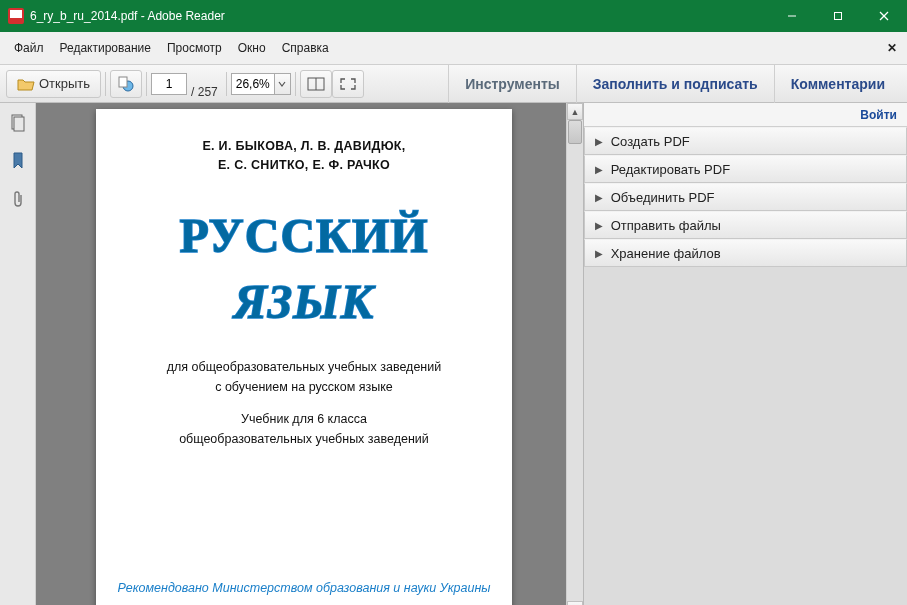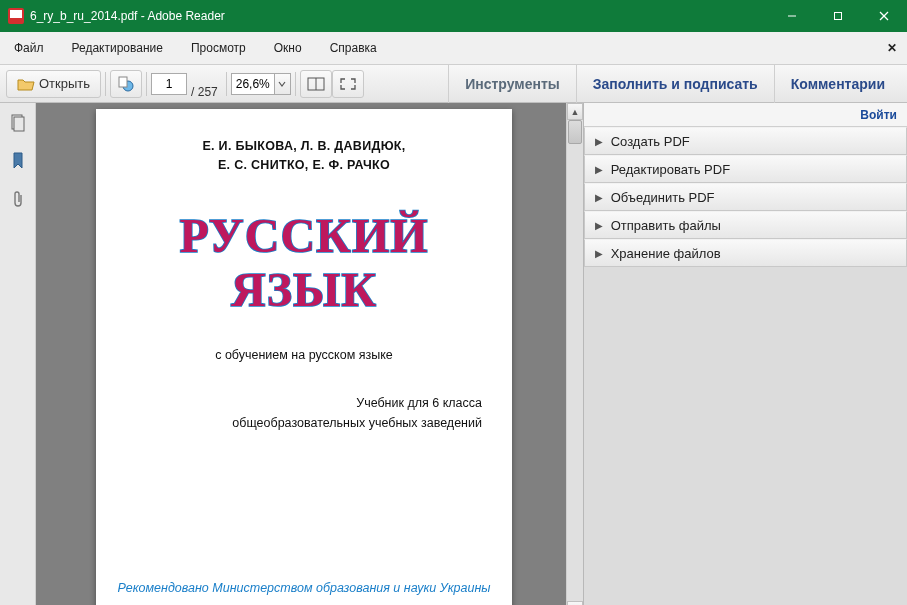--- a/index.html
+++ b/index.html
@@ -7,21 +7,21 @@
 
   
   .titlebar { height: 32px; background: #0f7b3a; display: flex; align-items: center; color: #fff; font-size: 12px; }
   .titlebar .icon { width: 16px; height: 16px; margin: 0 6px 0 8px; background: #d32f2f; border-radius: 2px; position: relative; }
   .titlebar .icon::after { content:""; position:absolute; inset:2px 2px 6px 2px; background:#fff; }
   .titlebar .title { flex:1; white-space:nowrap; }
   .titlebar .win-controls { display:flex; height:100%; }
   .titlebar .win-btn { width:46px; display:flex; align-items:center; justify-content:center; cursor:pointer; }
 
   
-  .menubar { height: 22px; background:#f0f0f0; border-bottom:1px solid #cfcfcf; display:flex; align-items:center; padding:16px 6px; font-size:12px; color:#222;gap:12px; }
+  .menubar { height: 22px; background:#f0f0f0; border-bottom:1px solid #cfcfcf; display:flex; align-items:center; padding:16px 6px; font-size:12px; color:#222; }
   .menubar .menu-item { padding:2px 8px; cursor:pointer; }
   .menubar .menu-close { margin-left:auto; font-weight:bold; cursor:pointer; padding:0 4px;}
 
   
   .toolbar { height: 38px; background: linear-gradient(#f7f7f7,#e6e6e6); border-bottom:1px solid #bfbfbf; display:flex; align-items:center; padding:0 6px; gap:0; font-size:13px; color:#333;}
   .tool-btn { height:28px; min-width:28px; border:1px solid transparent; border-radius:3px; display:flex; align-items:center; justify-content:center; padding:0 6px; gap:4px; cursor:pointer; background:linear-gradient(#fafafa,#e9e9e9); border:1px solid #c9c9c9;}
   .tool-sep { width:1px; height:24px; background:#c8c8c8; margin:0 4px; }
   .page-input { width:36px; height:22px; text-align:center; border:1px solid #aaa; font-size:12px; background:#fff;}
   .page-total { font-size:12px; color:#333; padding:0 4px;margin-top:16px;}
   .zoom-input { width:44px; height:22px; text-align:center; border:1px solid #aaa; font-size:12px; background:#fff;}
@@ -33,24 +33,24 @@
   
   .main { display:flex; height: calc(605px - 30px - 22px - 38px); }
 
   .left-rail { width:36px; background:#e8e8e8; border-right:1px solid #cfcfcf; display:flex; flex-direction:column; align-items:center; padding-top:8px; gap:14px;}
   .rail-btn { width:24px; height:24px; display:flex; align-items:center; justify-content:center; color:#666; cursor:pointer;}
 
   .doc-area { flex:1; background:#808080; position:relative; display:flex; }
   .doc-scroll { flex:1; overflow:hidden; display:flex; justify-content:center; padding:6px 0 0 6px;}
   .page { width:416px; height:508px; background:#fff; box-shadow:0 2px 6px rgba(0,0,0,0.4); padding:28px 30px 10px; text-align:center; font-family: Georgia, 'Times New Roman', serif; color:#111; position:relative; overflow:hidden;}
   .authors { font-size:12.5px; font-weight:bold; letter-spacing:0.3px; line-height:1.5; margin-bottom:36px;}
-  .main-title { font-family: Georgia, 'Times New Roman', serif; font-weight:bold; letter-spacing:1px; color:#be185d; font-size:48px; line-height:1.05; -webkit-text-stroke:1.6px #1a7fc9; paint-order: stroke fill;}
-  .line2 { margin-top:4px; }
+  .main-title { font-family: Georgia, 'Times New Roman', serif; font-weight:bold; letter-spacing:1px; color:#0369a1; font-size:48px; line-height:1.05; -webkit-text-stroke:1.6px #1a7fc9; paint-order: stroke fill;}
+  .line2 { margin-top:16px;font-style:italic; }
   .subtitle1 { margin-top:30px; font-size:12.5px; line-height:1.6; }
-  .subtitle2 { margin-top:28px; font-size:12.5px; line-height:1.6;text-align:right; }
+  .subtitle2 { margin-top:12px; font-size:12.5px; line-height:1.6; }
   .recommended { position:absolute; bottom:22px; left:0; right:0; font-size:12.5px; font-style:italic; color:#1a7fc9;}
 
   .vscroll { width:17px; background:#eaeaea; border-left:1px solid #cfcfcf; display:flex; flex-direction:column;}
   .vscroll .arrow { height:17px; background:linear-gradient(#f7f7f7,#e0e0e0); border:1px solid #c0c0c0; margin:0; display:flex; align-items:center; justify-content:center; font-size:9px; color:#555; cursor:pointer;}
   .vscroll .track { flex:1; background:#e0e0e0; position:relative;}
   .vscroll .thumb { position:absolute; top:0; left:1px; right:1px; height:24px; background:linear-gradient(#dcdcdc,#c6c6c6); border:1px solid #a8a8a8; border-radius:2px;}
 
   .side-panel { width:324px; background:#dfdfdf; border-left:1px solid #b8b8b8; display:flex; flex-direction:column;}
   .login-row { height:24px; display:flex; align-items:center; justify-content:flex-end; padding:0 10px; font-size:12px; color:#1a4a9a; font-weight:600; background:#f5f5f5; border-bottom:1px solid #cfcfcf; cursor:pointer;}
   .acc-item { height:28px; background:linear-gradient(#f9f9f9,#e7e7e7); border:1px solid #c8c8c8; border-top:1px solid #f2f2f2; margin:0; display:flex; align-items:center; padding:0 10px; font-size:13px; color:#222; cursor:pointer; gap:8px;}
@@ -162,20 +162,21 @@
   <div class="doc-area">
     <div class="doc-scroll">
       <div class="page">
         <div class="authors">
           <div>Е. И. БЫКОВА, Л. В. ДАВИДЮК,</div>
           <div>Е. С. СНИТКО, Е. Ф. РАЧКО</div>
         </div>
         <div class="main-title">РУССКИЙ</div>
         <div class="main-title line2">ЯЗЫК</div>
         <div class="subtitle1">
+          <div>для общеобразовательных учебных заведений</div>
           <div>с обучением на русском языке</div>
         </div>
         <div class="subtitle2">
           <div>Учебник для 6 класса</div>
           <div>общеобразовательных учебных заведений</div>
         </div>
         <div class="recommended">Рекомендовано Министерством образования и науки Украины</div>
       </div>
     </div>
     <div class="vscroll">

